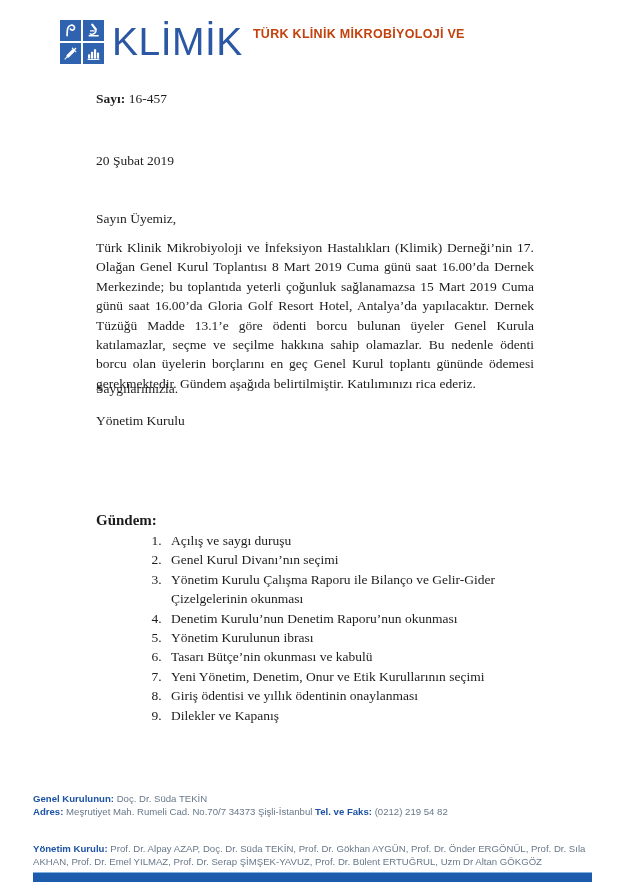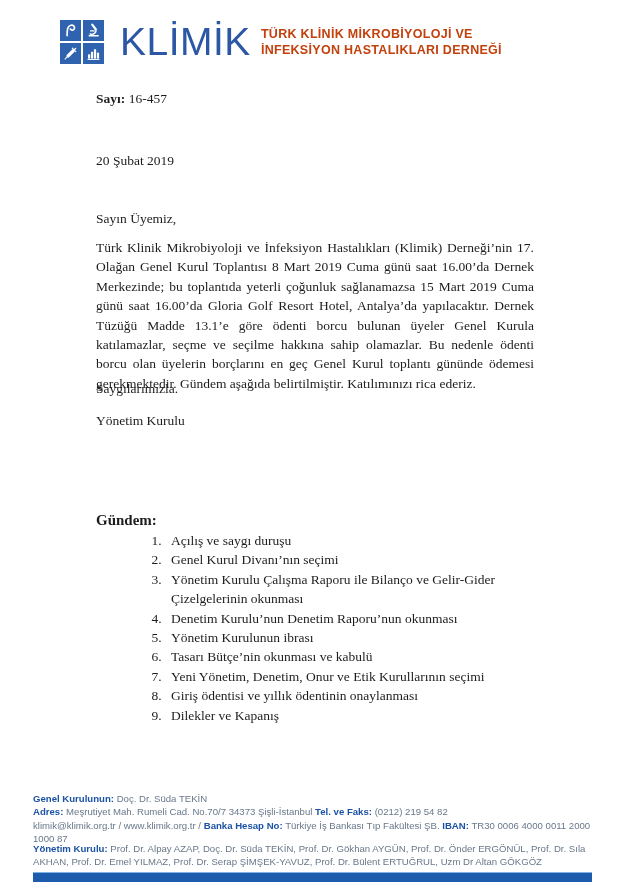--- a/index.html
+++ b/index.html
@@ -14,21 +14,21 @@
   .header { position:absolute; left:60px; top:19px; display:flex; align-items:flex-start; }
   .logo-grid {
     display:grid; grid-template-columns:21px 21px; grid-template-rows:21px 21px;
     gap:2px; margin-top:1px;
   }
   .sq { background:#2f63af; display:flex; align-items:center; justify-content:center; }
   .sq svg { display:block; }
   .brand {
     font-family:"Liberation Sans", sans-serif; font-weight:500;
     font-size:39px; line-height:45px; color:#2b57a5;
-    margin-left:16px; letter-spacing:0.5px;
+    margin-left:8px; letter-spacing:0.5px;
   }
   .subtitle {
     font-family:"Liberation Sans", sans-serif; font-weight:600;
     font-size:12.5px; line-height:16px; letter-spacing:0.3px;
     color:#c2410c; margin-left:10px; margin-top:7px;
   }
 
   
   .ref        { position:absolute; left:96px; top:91px;  font-size:13.5px; }
   .ref b      { font-weight:bold; }
@@ -95,21 +95,20 @@
           <rect x="7" y="8" width="2.6" height="8"></rect>
           <rect x="10.5" y="5" width="2.6" height="11"></rect>
           <rect x="14" y="9" width="2.6" height="7"></rect>
           <rect x="3" y="16.4" width="14" height="1.2"></rect>
         </svg>
       </div>
     </div>
     <div class="brand">KLİMİK</div>
     <div class="subtitle">
       <div>TÜRK KLİNİK MİKROBİYOLOJİ VE</div>
-      <div>İNFEKSİYON HASTALIKLARI DERNEĞİ</div>
     </div>
   </div>
 
   <div class="ref">
     <b>Sayı:</b>
     <span>16-457</span>
   </div>
 
   <div class="date">20 Şubat 2019</div>
 
@@ -131,21 +130,20 @@
       <li>Tasarı Bütçe’nin okunması ve kabulü</li>
       <li>Yeni Yönetim, Denetim, Onur ve Etik Kurullarının seçimi</li>
       <li>Giriş ödentisi ve yıllık ödentinin onaylanması</li>
       <li>Dilekler ve Kapanış</li>
     </ol>
   </div>
 
   <div class="footer-contact">
     <div><span class="flabel">Genel Kurulunun:</span> <span>Doç. Dr. Süda TEKİN</span></div>
     <div><span class="flabel">Adres:</span> <span>Meşrutiyet Mah. Rumeli Cad. No.70/7 34373 Şişli-İstanbul</span> <span class="flabel">Tel. ve Faks:</span> <span>(0212) 219 54 82</span></div>
-    <div><span>klimik@klimik.org.tr / www.klimik.org.tr /</span> <span class="flabel">Banka Hesap No:</span> <span>Türkiye İş Bankası Tıp Fakültesi ŞB.</span> <span class="flabel">IBAN:</span> <span>TR30 0006 4000 0011 2000 1000 87</span></div>
   </div>
 
   <div class="footer-board">
     <span class="flabel">Yönetim Kurulu:</span> <span>Prof. Dr. Alpay AZAP,  Doç. Dr. Süda TEKİN, Prof. Dr. Gökhan AYGÜN, Prof. Dr. Önder ERGÖNÜL, Prof. Dr. Sıla AKHAN, Prof. Dr. Emel YILMAZ,  Prof. Dr. Serap ŞİMŞEK-YAVUZ, Prof. Dr. Bülent ERTUĞRUL,  Uzm  Dr  Altan GÖKGÖZ</span>
   </div>
 
   <div class="footer-bar"></div>
 
 </div>
 

